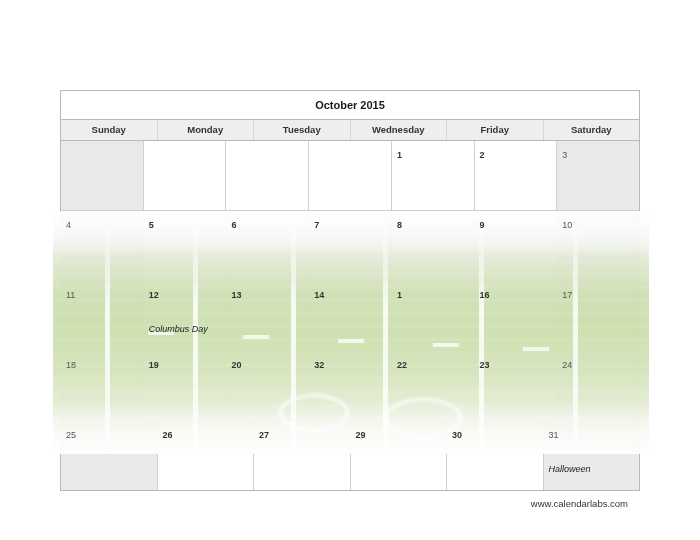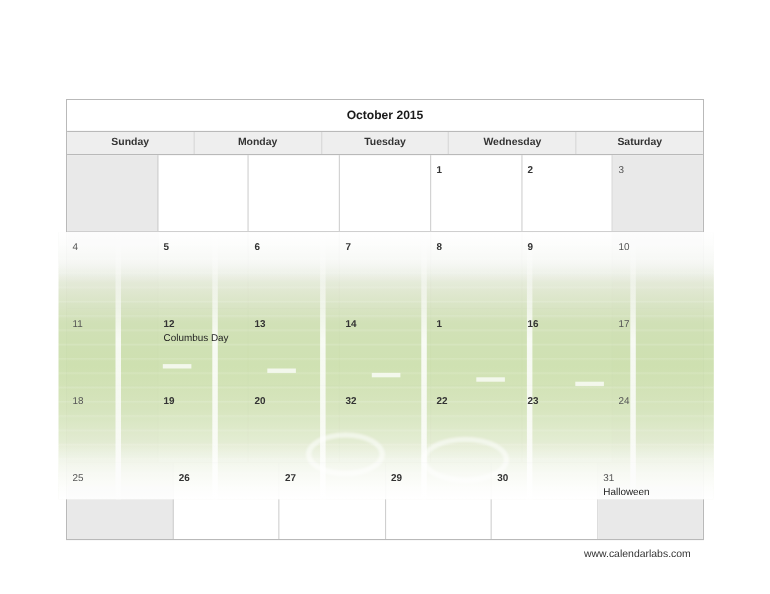--- a/index.html
+++ b/index.html
@@ -87,24 +87,26 @@
     font-weight: bold;
     position: relative;
     z-index: 3;
   }
   .cell.weekend .daynum,
   .cell.empty .daynum {
     font-weight: normal;
     color: #555555;
   }
   .event {
+    margin-top: 22px;
     font-size: 9px;
     color: #222222;
     position: relative;
     z-index: 3;
+    font-style: italic;
   }
 
   
   .photo-band {
     position: absolute;
     left: -8px;
     top: 70px;
     width: 596px;
     height: 243px;
     z-index: 1;
@@ -183,20 +185,21 @@
 
   <div class="calendar">
 
     <div class="cal-title">October 2015</div>
 
     <div class="dow-row">
       <div class="dow">Sunday</div>
       <div class="dow">Monday</div>
       <div class="dow">Tuesday</div>
       <div class="dow">Wednesday</div>
+      <div class="dow">Friday</div>
       <div class="dow">Saturday</div>
     </div>
 
     <div class="weeks">
 
       <div class="photo-band">
         <div class="sky"></div>
         <div class="grasslines"></div>
         <div class="yard" style="left:52px;"></div>
         <div class="yard" style="left:140px;"></div>

